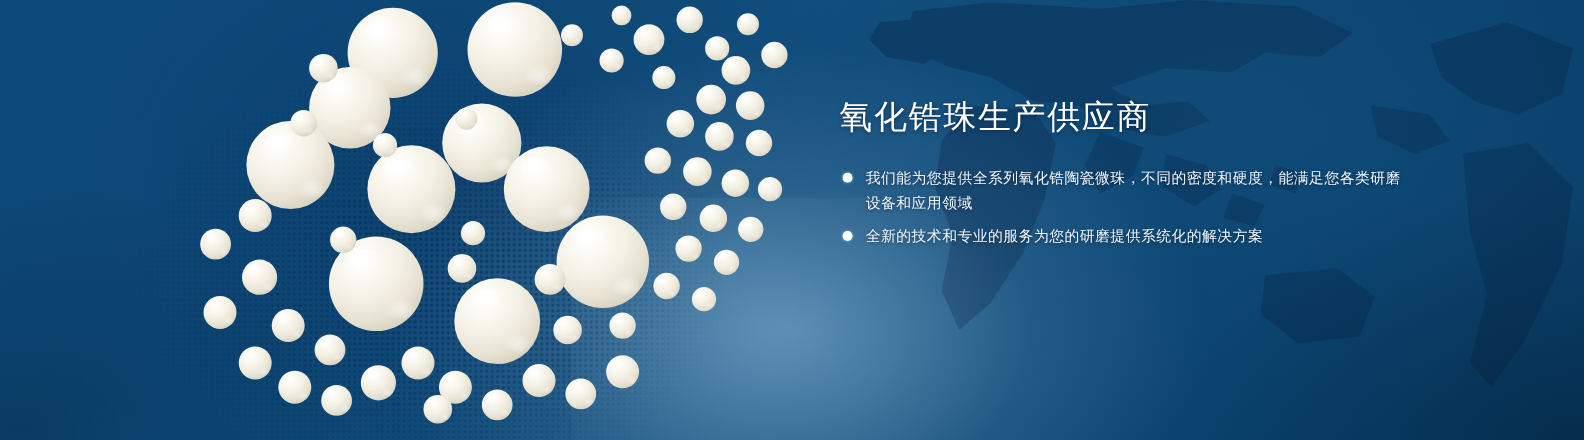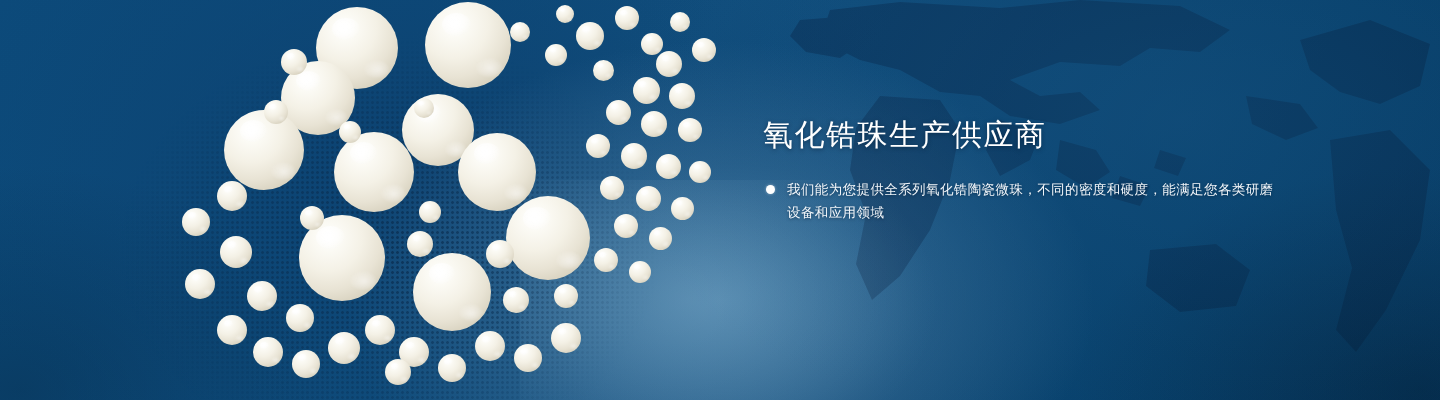--- a/index.html
+++ b/index.html
@@ -97,21 +97,21 @@
     left: 520px; top: 180px;
     width: 420px; height: 300px;
     background: radial-gradient(ellipse at 40% 40%, rgba(150,190,215,0.25) 0%, rgba(150,190,215,0.0) 70%);
     pointer-events: none;
   }
 
   
   .copy {
     position: absolute;
     left: 763px;
-    top: 116px;
+    top: 88px;
     width: 520px;
   }
   .headline {
     margin: 0;
     font-size: 30px;
     line-height: 38px;
     font-weight: 400;
     letter-spacing: 1.5px;
     color: #ffffff;
     text-shadow: 0 1px 4px rgba(2,24,45,0.55);
@@ -244,16 +244,17 @@
       <div class="bead sm" style="left: 419px; top: 201px; width: 22px; height: 22px;"></div>
       <div class="bead sm" style="left: 300px; top: 206px; width: 24px; height: 24px;"></div>
       <div class="bead sm" style="left: 339px; top: 121px; width: 22px; height: 22px;"></div>
       <div class="bead sm" style="left: 414px; top: 98px; width: 20px; height: 20px;"></div>
     </div>
 
   <div class="copy">
     <h1 class="headline">氧化锆珠生产供应商</h1>
     <ul class="bullets">
         <li class="bullet"><span class="dot"></span><span>我们能为您提供全系列氧化锆陶瓷微珠，不同的密度和硬度，能满足您各类研磨设备和应用领域</span></li>
+        <li class="bullet"><span class="dot"></span><span>全新的技术和专业的服务为您的研磨提供系统化的解决方案</span></li>
       </ul>
   </div>
 
 </div>
 
 </body></html>

